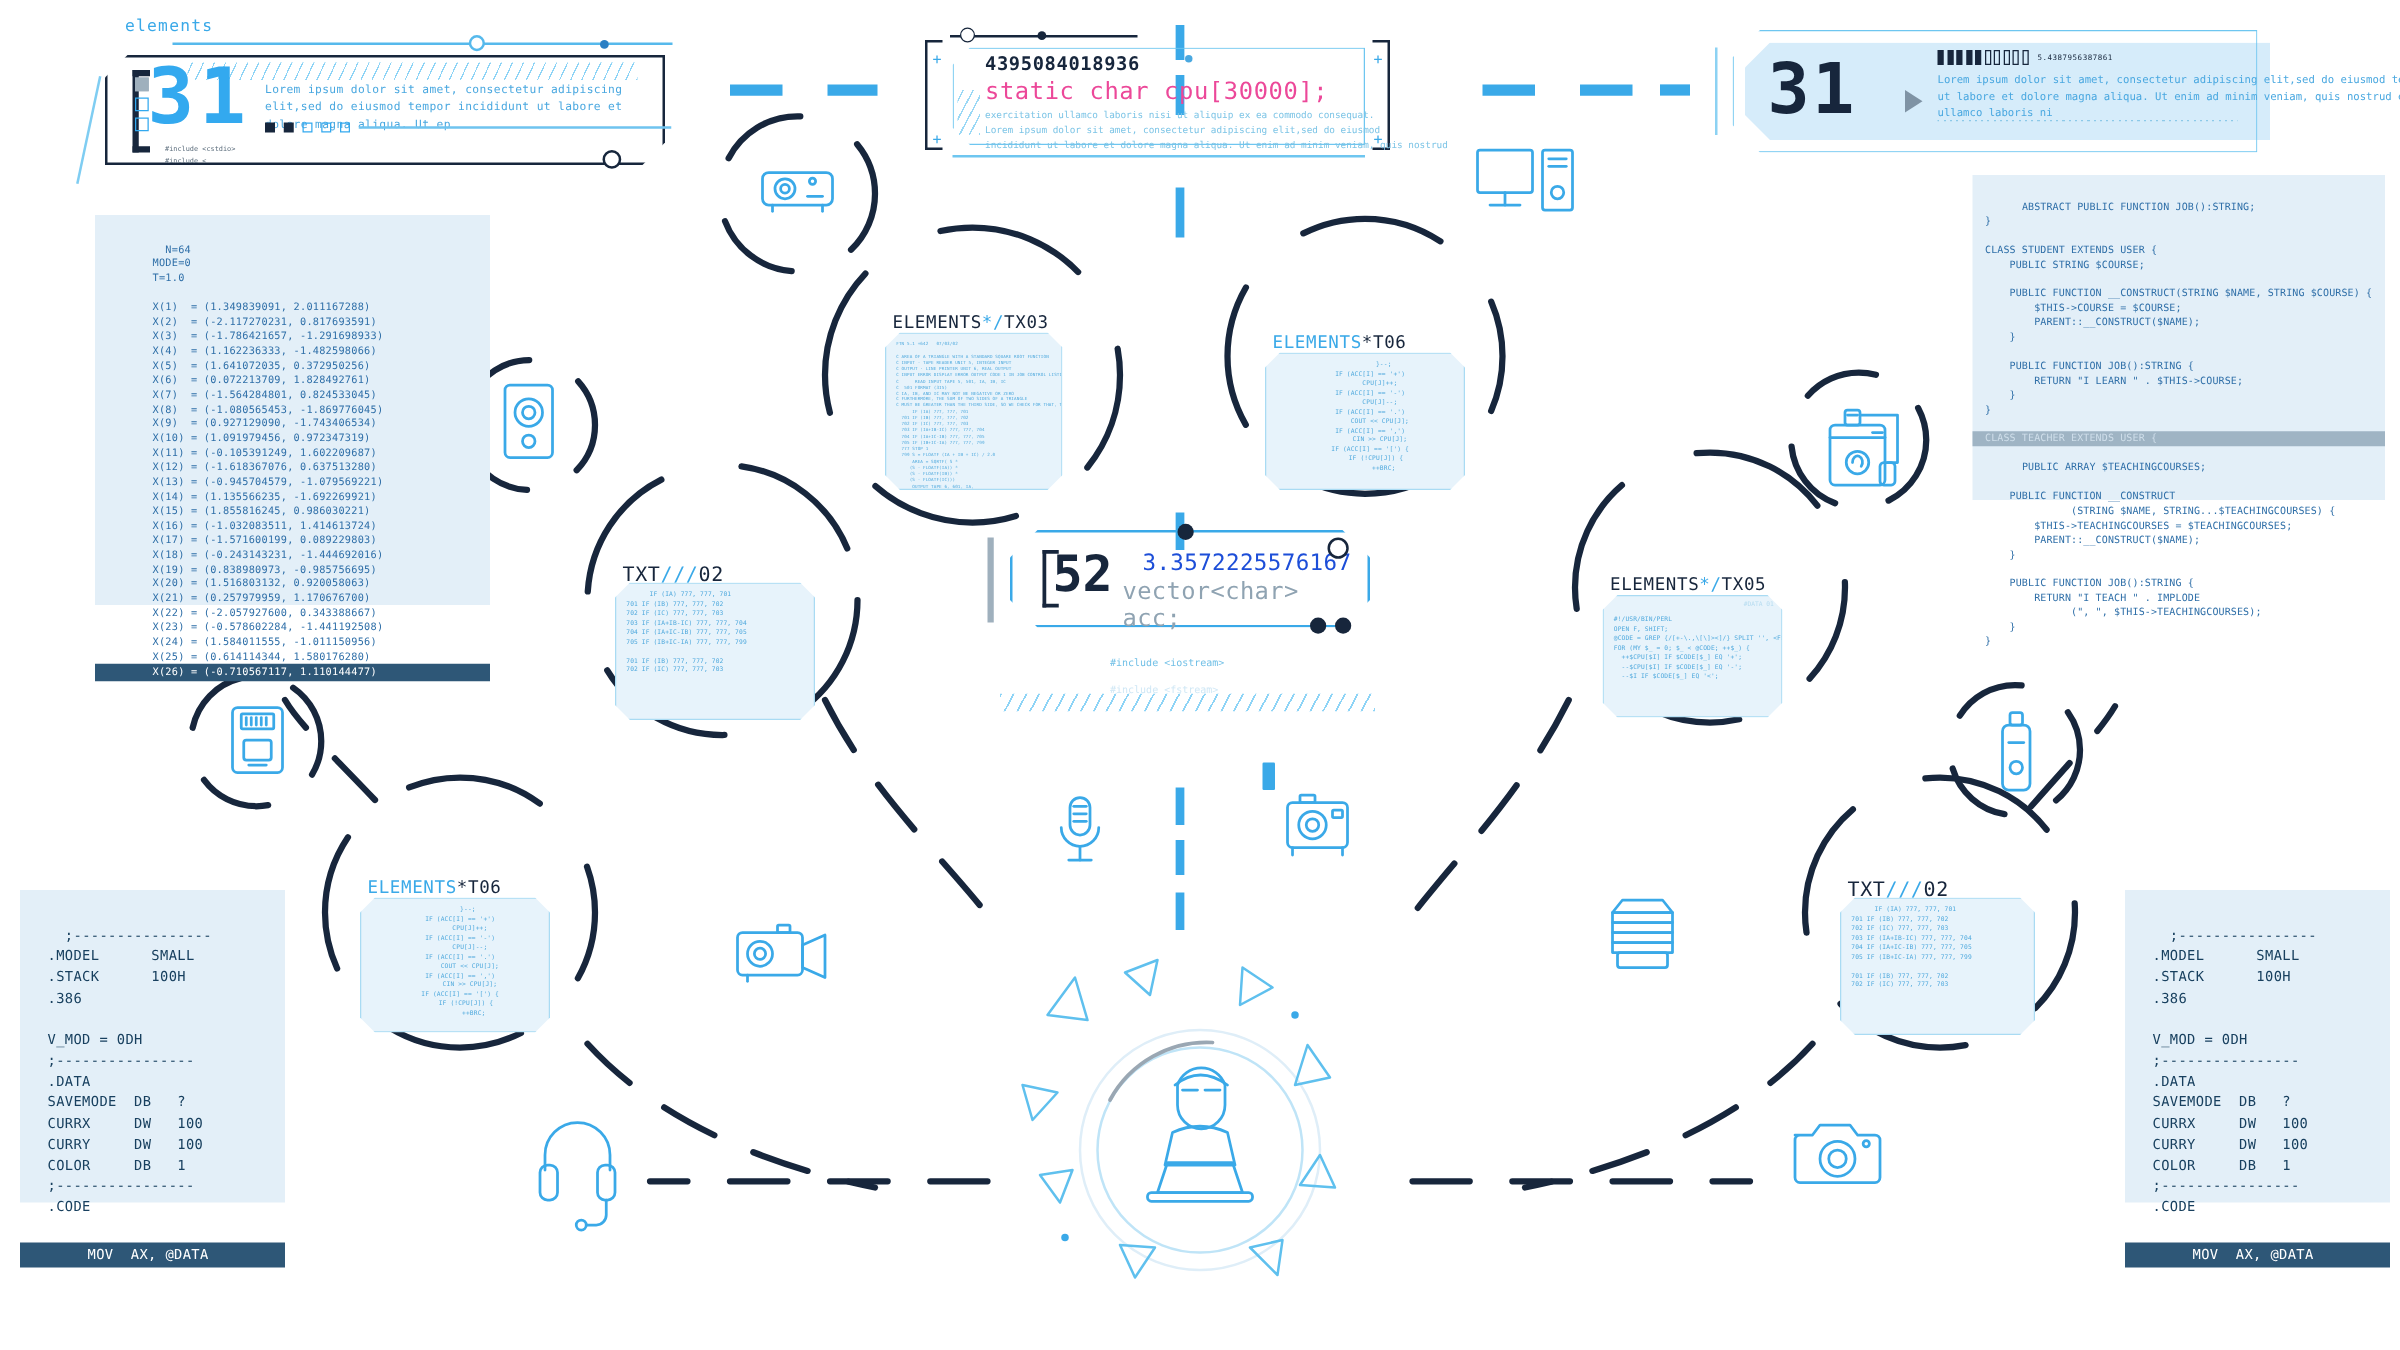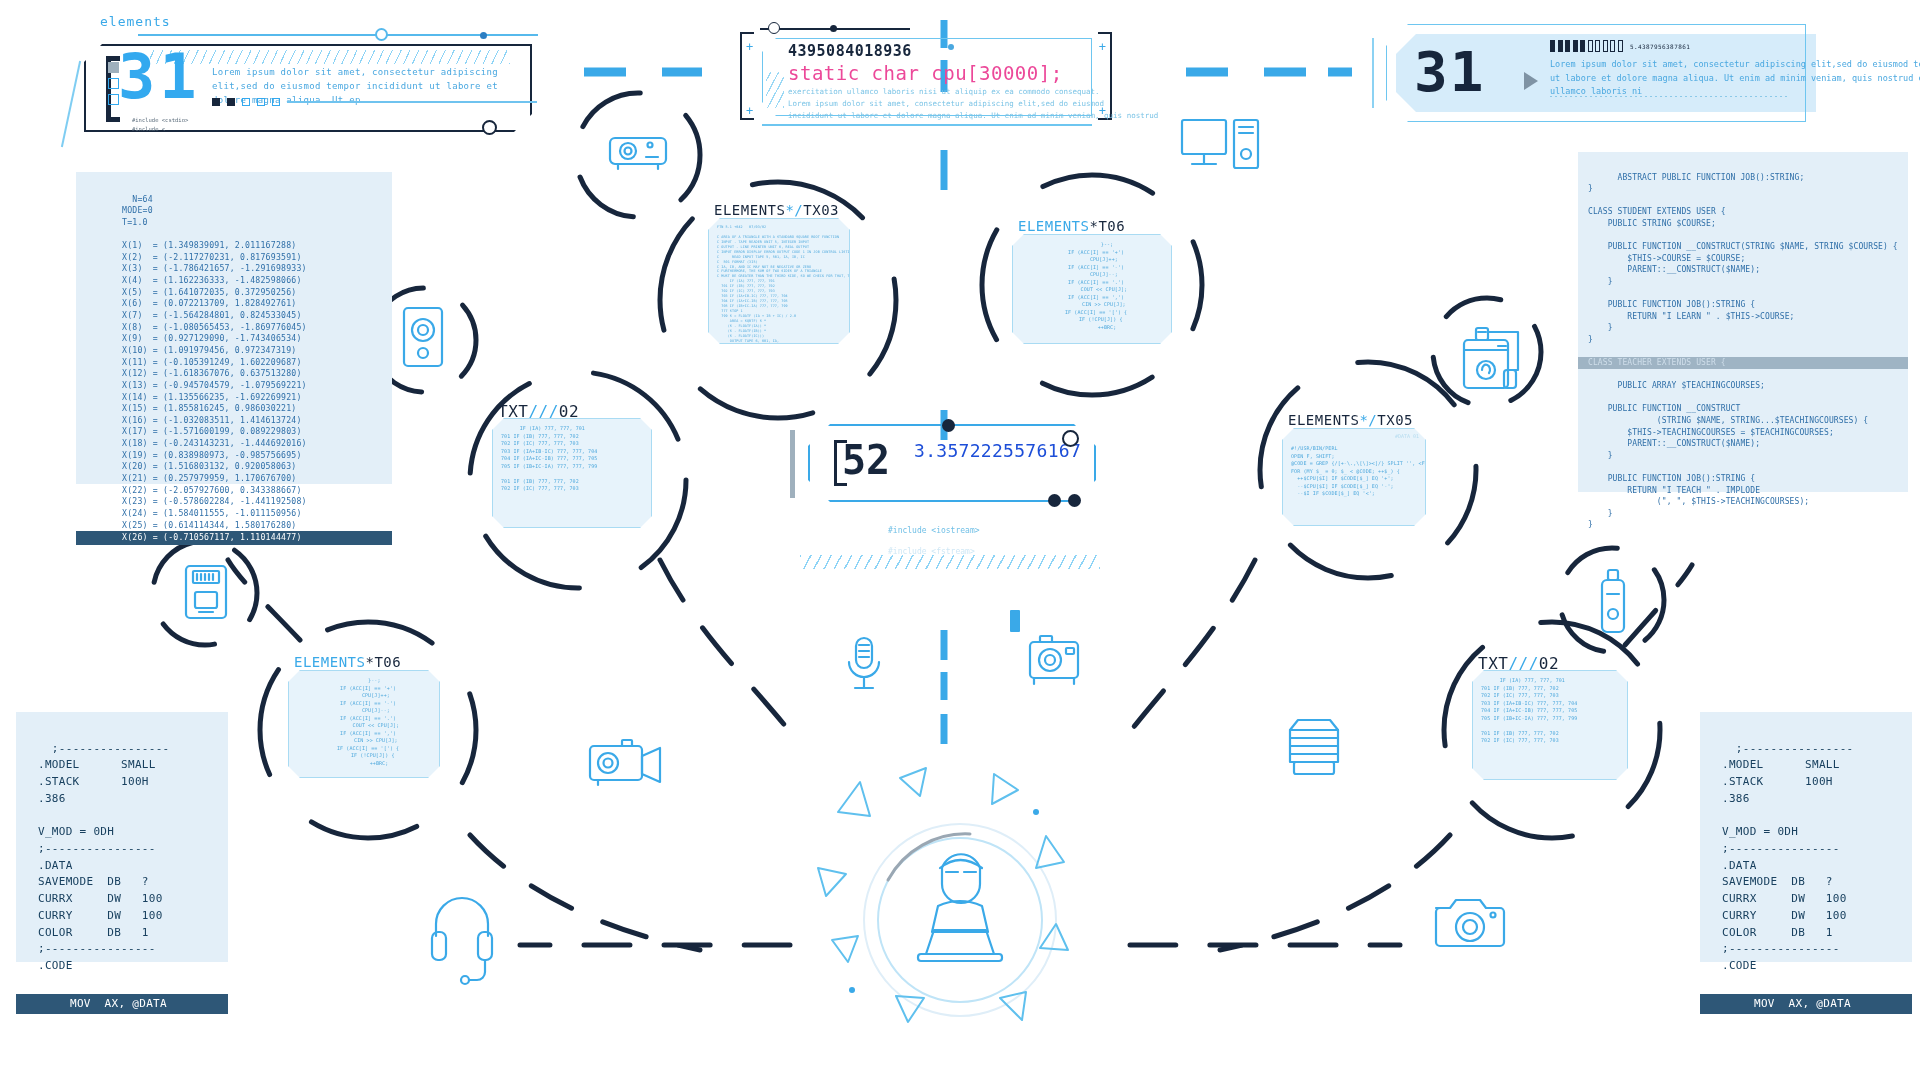--- a/index.html
+++ b/index.html
@@ -96,23 +96,23 @@
     left: 76px; top: 172px; width: 316px; height: 312px;
     background: #e3eff8;
     padding: 10px 10px 0 46px;
     font-size: 8.2px; line-height: 1.42; color: #2f6fa8;
     letter-spacing: .2px; white-space: pre;
   }
   .tbl .hi { background:#2e5777; color:#ffffff; display:block; margin:0 -10px 0 -46px; padding:1px 10px 1px 46px;}
 
   
   .codep {
-    left: 1578px; top: 140px; width: 330px; height: 340px;
+    left: 1578px; top: 140px; width: 330px; height: 260px;
     background: #e3eff8; padding: 8px 10px;
-    font-size: 8px; line-height: 1.45; color: #2f6fa8; white-space: pre; letter-spacing:.1px;margin-top:12px;
+    font-size: 8px; line-height: 1.45; color: #2f6fa8; white-space: pre; letter-spacing:.1px;
   }
   .codep .hi { background:#9fb4c4; color:#cfdeea; display:block; margin:0 -10px; padding:0 10px;}
 
   
   .asm {
     width: 212px; height: 250px; background: #e3eff8;
     padding: 12px 0 0 22px; font-size: 11px; line-height: 1.52;
     color: #18405f; white-space: pre; letter-spacing:.3px;
   }
   .asm .hi { background:#2e5777; color:#ffffff; display:block; margin:2px -0px 0 -22px; padding:2px 0 2px 54px;}
@@ -131,21 +131,21 @@
   .c52-d1 { position:absolute; left:152px; top:1px; width:13px; height:13px; background:#17263c; border-radius:50%;}
   .c52-d2 { position:absolute; left:258px; top:76px; width:13px; height:13px; background:#17263c; border-radius:50%;}
   .c52-d3 { position:absolute; left:278px; top:76px; width:13px; height:13px; background:#17263c; border-radius:50%;}
   .c52-circ { position:absolute; left:272px; top:12px; width:17px; height:17px; border:2px solid #17263c; border-radius:50%; background:#fff;}
   .c52-inc { left: 888px; top: 525px; font-size: 8px; color:#6fbfe6; line-height:1.5; white-space:pre;}
   .c52-inc2 { left: 888px; top: 534px; font-size: 8px; color:#cfe7f5; line-height:1.5; white-space:pre;}
   .c52-hatch { left: 800px; top: 555px; width: 300px; height: 14px;
      background: repeating-linear-gradient(-62deg, #8ed4f6 0 1.4px, transparent 1.4px 9px);}
 
   
-  .card { position:absolute; }
+  .card { position:absolute;margin-top:48px; }
   .card .lbl { position:absolute; top:-16px; left:6px; font-size:14px; color:#17263c; letter-spacing:.5px; white-space:nowrap;}
   .card .lbl .sl { color:#3aa9e8; }
   .card .lbl .t { color:#17263c; }
   .card .lbl:after { content:''; position:absolute; }
   .card .body { position:absolute; inset:0; background:#e7f3fb; border:1.2px solid #a9dbf3;
      clip-path: polygon(12px 0, calc(100% - 12px) 0, 100% 12px, 100% calc(100% - 12px), calc(100% - 12px) 100%, 12px 100%, 0 calc(100% - 12px), 0 12px);
      overflow:hidden; }
   .card .code { position:absolute; left:8px; top:6px; right:6px; font-size:5px; line-height:1.5;
      color:#4fa9dd; white-space:pre; letter-spacing:.1px;}
   .card .ghost { position:absolute; right:6px; bottom:6px; font-size:5px; color:#b6dcf0; white-space:pre;}
@@ -396,20 +396,21 @@
 .CODE</span>
   <span class="hi">MOV  AX, @DATA</span>
 </div>
 
 <div class="abs c52">
   <div class="c52-vbar"></div>
   <div class="c52-box"></div>
   <div class="c52-br"></div>
   <div class="c52-num">52</div>
   <div class="c52-v1">3.3572225576167</div>
+  <div class="c52-v2">vector&lt;char&gt; acc;</div>
   <div class="c52-d1"></div>
   <div class="c52-d2"></div>
   <div class="c52-d3"></div>
   <div class="c52-circ"></div>
 </div>
 <div class="abs c52-inc">#include &lt;iostream&gt;</div>
 <div class="abs c52-inc2" style="top:546px">#include &lt;fstream&gt;</div>
 <div class="abs c52-hatch"></div>
 
 <div class="card ftn">

